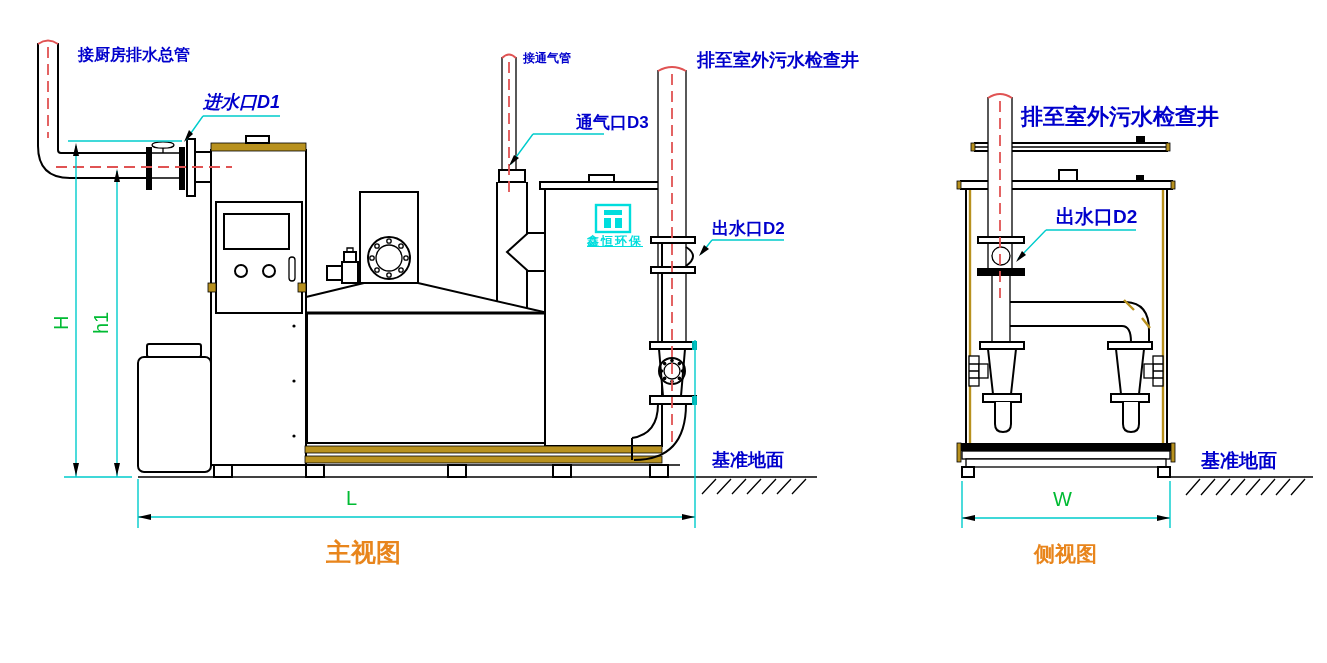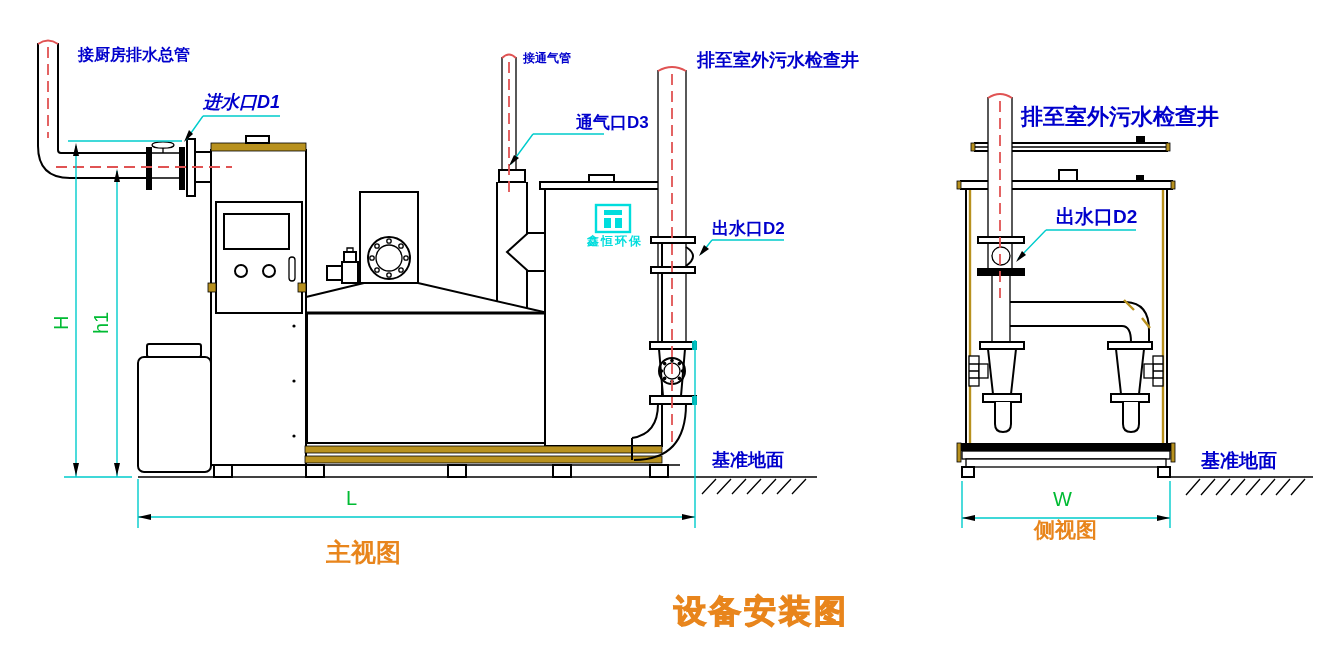--- a/index.html
+++ b/index.html
@@ -298,20 +298,19 @@
 <div class="lbl" style="left:523px;top:52px;font-size:12px;">接通气管</div>
 <div class="lbl" style="left:536px;top:114px;font-size:17px;margin-left:40px;">通气口D3</div>
 <div class="lbl" style="left:697px;top:51px;font-size:18px;">排至室外污水检查井</div>
 <div class="lbl" style="left:712px;top:220px;font-size:17px;">出水口D2</div>
 <div class="lbl" style="left:712px;top:451px;font-size:18px;">基准地面</div>
 
 <div class="lbl" style="left:1021px;top:105px;font-size:22px;">排至室外污水检查井</div>
 <div class="lbl" style="left:1056px;top:207px;font-size:19px;">出水口D2</div>
 <div class="lbl" style="left:1201px;top:451px;font-size:19px;">基准地面</div>
 
-<div class="logo-text" style="left:567px;top:233px;">鑫恒环保</div>
+<div class="logo-text" style="left:567px;top:233px;text-decoration:underline;">鑫恒环保</div>
 
 <div class="caption" style="left:326px;top:536px;font-size:25px;">主视图</div>
-<div class="caption" style="left:1034px;top:516px;font-size:21px;">侧视图</div>
-
-<div class="title" style="left:674px;top:590px;">设备安装图</div>
+<div class="caption" style="left:1034px;top:540px;font-size:21px;">侧视图</div>
+
 
 </div>
 
 </body></html>

